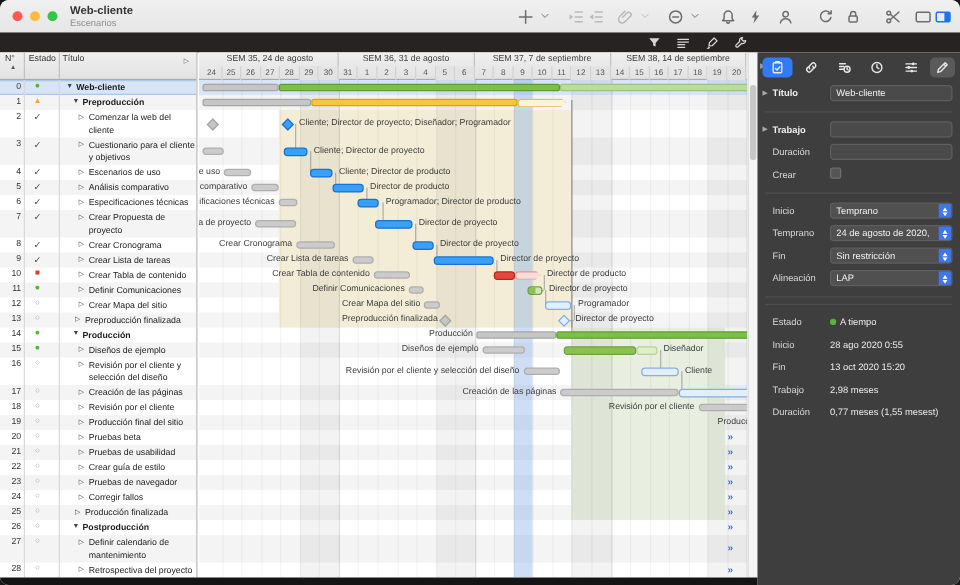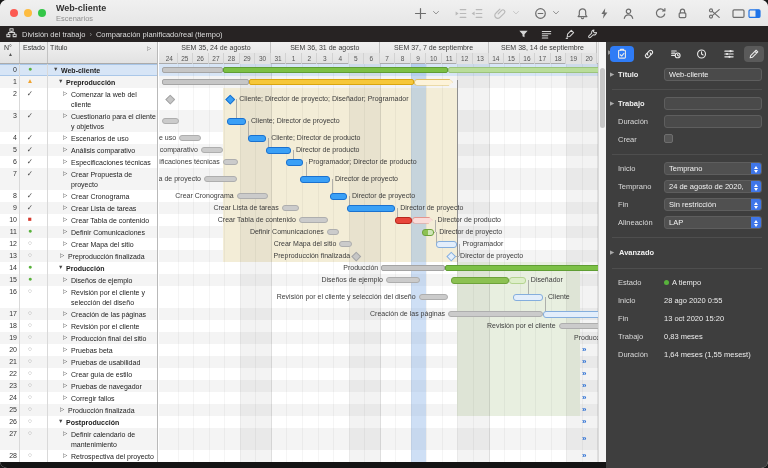--- a/index.html
+++ b/index.html
@@ -213,31 +213,20 @@
         </span>
         <span class="tb-ic active">
           <svg viewBox="0 0 13 13">
             <rect x="1" y="2.8" width="11" height="7.6" rx="1.2"></rect>
             <path d="M7.5 2.8h3.3a1.2 1.2 0 011.2 1.2v5.2a1.2 1.2 0 01-1.2 1.2H7.5z" fill="currentColor" stroke="none"></path>
           </svg>
         </span>
       </div>
   </div>
   <div id="darkbar">
-    <div id="crumbs">
-      <span id="crumb-ic"><svg viewBox="0 0 13 13">
-            <rect x="4.6" y="1" width="3.8" height="2.8"></rect>
-            <path d="M6.5 3.8v1.5M2.8 7.4V5.3h7.4v2.1"></path>
-            <rect x="1" y="7.4" width="3.6" height="2.8"></rect>
-            <rect x="8.4" y="7.4" width="3.6" height="2.8"></rect>
-          </svg></span>
-      <span>División del trabajo</span>
-      <span id="crumb-sep">›</span>
-      <span>Comparación planificado/real (tiempo)</span>
-    </div>
     <div id="view-icons">
         <span class="vb-ic">
           <svg viewBox="0 0 13 13">
             <path d="M1.6 2h9.8L7.7 6.3v3.5L5.3 8.7V6.3z" fill="currentColor" stroke="none"></path>
           </svg>
         </span>
         <span class="vb-ic">
           <svg viewBox="0 0 13 13">
             <path d="M1.5 3h10M1.5 5.5h10M1.5 8h6.5M1.5 10.5h6.5"></path>
           </svg>
@@ -816,42 +805,38 @@
             </span></div>
         </div>
         <div class="irow">
           <span class="ilab">Alineación</span>
           <div class="ictl isel">LAP<span class="iselcap">
               <span class="capup"></span>
               <span class="capdn"></span>
             </span></div>
         </div>
         <div class="idiv"></div>
-        <div class="ihead">
-          <span class="idisc">▶</span>
-          <span class="ilab">Avanzado</span>
-        </div>
         <div class="idiv"></div>
         <div class="irow">
           <span class="ilab">Estado</span>
           <span class="ival"><span class="idot"></span><span>A tiempo</span></span>
         </div>
         <div class="irow">
           <span class="ilab">Inicio</span>
           <span class="ival">28 ago 2020 0:55</span>
         </div>
         <div class="irow">
           <span class="ilab">Fin</span>
           <span class="ival">13 oct 2020 15:20</span>
         </div>
         <div class="irow">
           <span class="ilab">Trabajo</span>
-          <span class="ival">0,83 meses</span>
+          <span class="ival">2,98 meses</span>
         </div>
         <div class="irow">
           <span class="ilab">Duración</span>
-          <span class="ival">1,64 meses (1,55 mesest)</span>
+          <span class="ival">0,77 meses (1,55 mesest)</span>
         </div>
       </div>
   </div>
 
   <div id="bottom-strip"></div>
 </div>
 
 </body></html>

